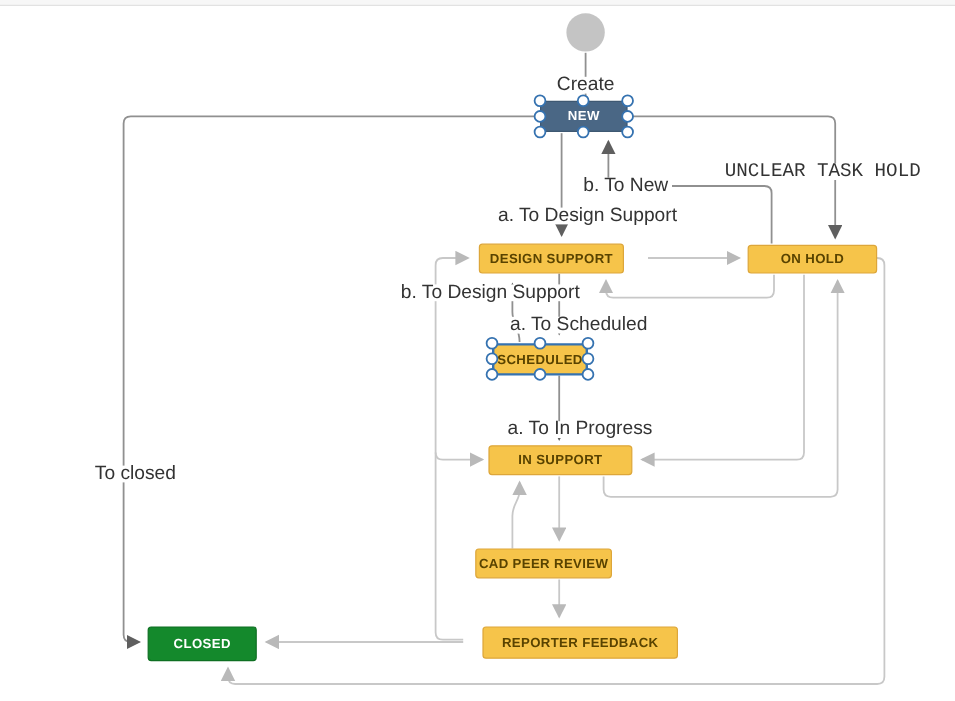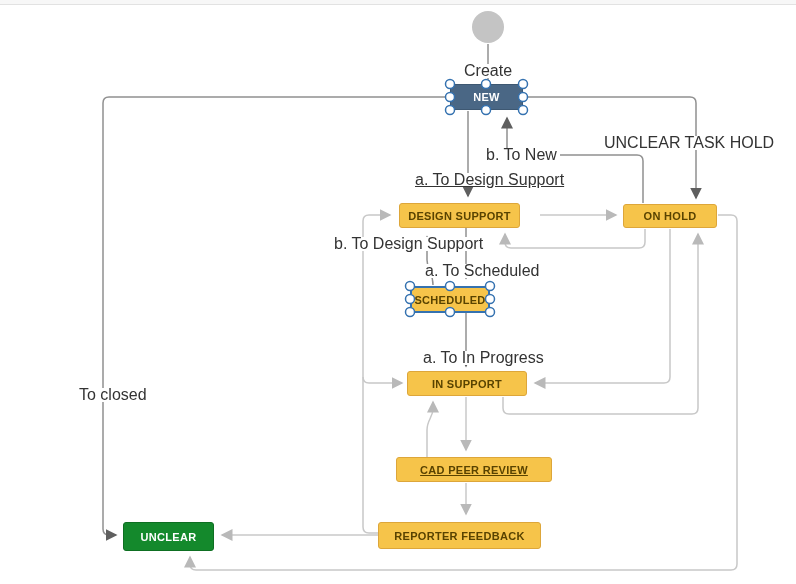--- a/index.html
+++ b/index.html
@@ -78,39 +78,39 @@
     <path d="M386,535 H222" marker-end="url(#arrL)"></path>
     <path d="M386,533 H369 Q363,533 363,527 V221 Q363,215 369,215 H390" marker-end="url(#arrL)"></path>
     <path d="M363,377 Q363,383 369,383 H402" marker-end="url(#arrL)"></path>
   </g>
 </svg>
 
 <div class="status blue" style="left:450px;top:84px;width:73px;height:26px;">NEW</div>
 
 <div class="status yellow" style="left:399px;top:203px;width:121px;height:25px;">DESIGN SUPPORT</div>
 
-<div class="status yellow" style="left:623px;top:204px;width:94px;height:24px;">ON HOLD</div>
+<div class="status yellow" style="left:623px;top:204px;width:108px;height:24px;">ON HOLD</div>
 
 <div class="status yellow selected" style="left:410px;top:286px;width:80px;height:27px;">SCHEDULED</div>
 
 <div class="status yellow" style="left:407px;top:371px;width:120px;height:25px;">IN SUPPORT</div>
 
-<div class="status yellow" style="left:396px;top:457px;width:156px;height:25px;text-decoration:underline;">CAD PEER REVIEW</div>
+<div class="status yellow" style="left:396px;top:457px;width:114px;height:25px;">CAD PEER REVIEW</div>
 
-<div class="status yellow" style="left:378px;top:522px;width:163px;height:27px;">REPORTER FEEDBACK</div>
+<div class="status yellow" style="left:402px;top:522px;width:163px;height:27px;">REPORTER FEEDBACK</div>
 
-<div class="status green" style="left:123px;top:522px;width:91px;height:29px;">UNCLEAR</div>
+<div class="status green" style="left:123px;top:522px;width:91px;height:29px;">CLOSED</div>
 
 <div class="tlabel" style="left:461px;top:64px;">Create</div>
 
-<div class="tlabel" style="left:412px;top:173px;text-decoration:underline;">a. To Design Support</div>
+<div class="tlabel" style="left:412px;top:173px;">a. To Design Support</div>
 
 <div class="tlabel" style="left:483px;top:148px;">b. To New</div>
 
-<div class="tlabel" style="left:601px;top:136px;">UNCLEAR TASK HOLD</div>
+<div class="tlabel" style="left:601px;top:136px;font-family:Liberation Mono, monospace;">UNCLEAR TASK HOLD</div>
 
 <div class="tlabel" style="left:331px;top:237px;">b. To Design Support</div>
 
 <div class="tlabel" style="left:422px;top:264px;">a. To Scheduled</div>
 
 <div class="tlabel" style="left:420px;top:351px;">a. To In Progress</div>
 
 <div class="tlabel" style="left:76px;top:388px;">To closed</div>
 
 <svg class="layer handles" width="796" height="584">

